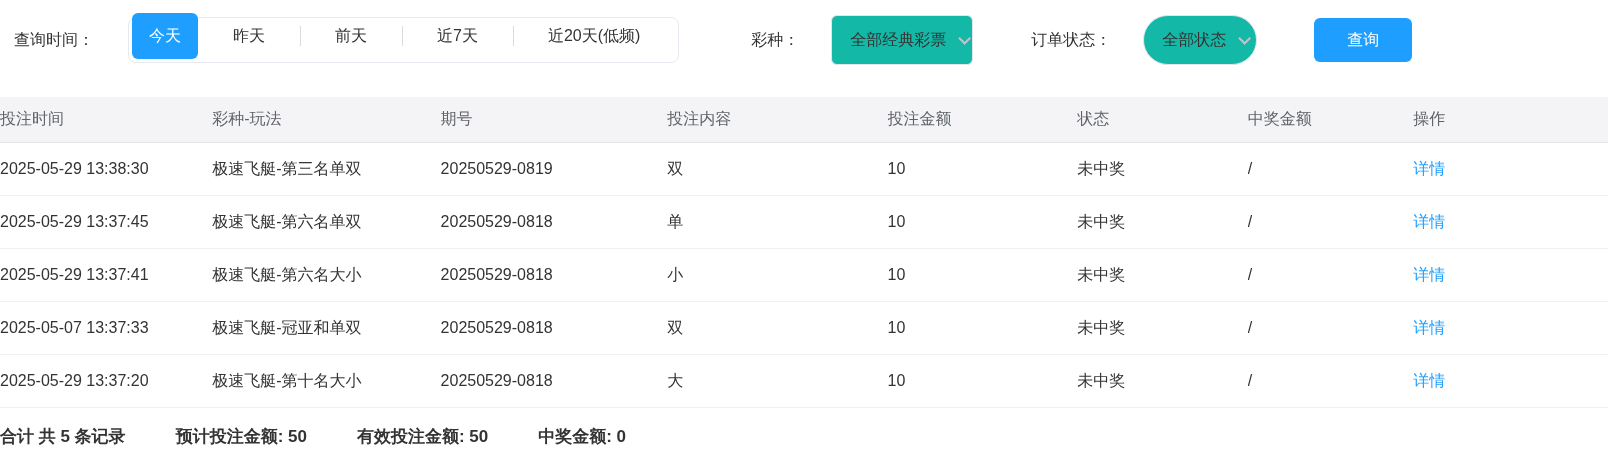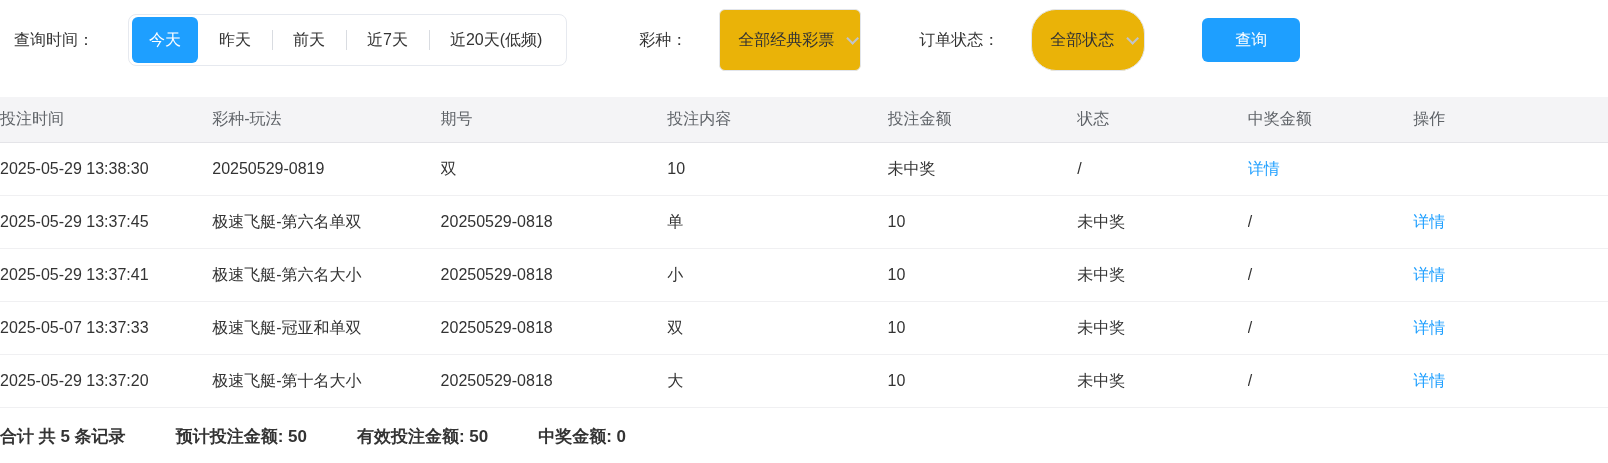--- a/index.html
+++ b/index.html
@@ -2,30 +2,30 @@
 <html style="--accent: #1e9fff;"><head>
 <meta charset="utf-8">
 <style>
   * { margin:0; padding:0; box-sizing:border-box; }
   html,body { width:1608px; height:463px; background:#fff; overflow:hidden;
     font-family:"Liberation Sans","DejaVu Sans",sans-serif; color:#333; }
 
   
   .filter-bar { display:flex; align-items:center; padding:14px 14px 0 14px; height:66px;gap:32px; }
   .filter-label { font-size:16px; color:#333; white-space:nowrap; }
-  .btn-group { display:flex; align-items:center; border:1px solid #e6e9ef; border-radius:8px;
-    background:#fff; height:52px; padding:3px; margin-left:2px; margin-right:40px; }
-  .time-btn { position:relative; font-size:16px; color:#333; padding:0 21px; height:46px;
+  .btn-group { display:flex; align-items:flex-end; border:1px solid #e6e9ef; border-radius:8px;
+    background:#fff; height:46px; padding:3px; margin-left:2px; margin-right:40px; }
+  .time-btn { position:relative; font-size:16px; color:#333; padding:0 35px; height:46px;
     display:flex; align-items:center; cursor:pointer; background:transparent; border:none;
     border-radius:6px; white-space:nowrap; }
   .time-btn.active { background:var(--accent); color:#fff; padding:0 17px; }
   .time-btn:not(.active):not(:nth-child(2))::before { content:""; position:absolute; left:0; top:13px;
     width:1px; height:20px; background:#d9dce1; }
   .select-box { display:flex; align-items:center; justify-content:space-between; border:1px solid #e2e5eb;
-    border-radius:6px; background:#eab308; height:62px; padding:0 14px 0 18px; cursor:pointer; }
+    border-radius:6px; background:#14b8a6; height:50px; padding:0 14px 0 18px; cursor:pointer; }
   .select-box .sel-text { font-size:16px; color:#333; white-space:nowrap; }
   .chevron { width:9px; height:9px; border-right:2px solid #c0c4cc; border-bottom:2px solid #c0c4cc;
     transform:rotate(45deg) translateY(-3px); margin-left:12px; flex:0 0 auto; }
   .sel-lottery { width:142px; margin-right:26px; }
   .sel-status  { width:114px; margin-right:25px;border-radius:25px; }
   .query-btn { width:98px; height:44px; background:var(--accent); color:#fff; border:none;
     border-radius:6px; font-size:16px; cursor:pointer; font-family:inherit; }
 
   
   .table { margin-top:31px; width:100%; }
@@ -84,20 +84,21 @@
       <div class="cell">期号</div>
       <div class="cell">投注内容</div>
       <div class="cell">投注金额</div>
       <div class="cell">状态</div>
       <div class="cell">中奖金额</div>
       <div class="cell">操作</div>
     </div>
   <div id="table-body">
       <div class="trow tbody-row">
         <div class="cell">2025-05-29 13:38:30</div>
+        <div class="cell">极速飞艇-第三名单双</div>
         <div class="cell">20250529-0819</div>
         <div class="cell">双</div>
         <div class="cell">10</div>
         <div class="cell">未中奖</div>
         <div class="cell">/</div>
         <div class="cell"><span class="detail-link">详情</span></div>
       </div>
       <div class="trow tbody-row">
         <div class="cell">2025-05-29 13:37:45</div>
         <div class="cell">极速飞艇-第六名单双</div>

